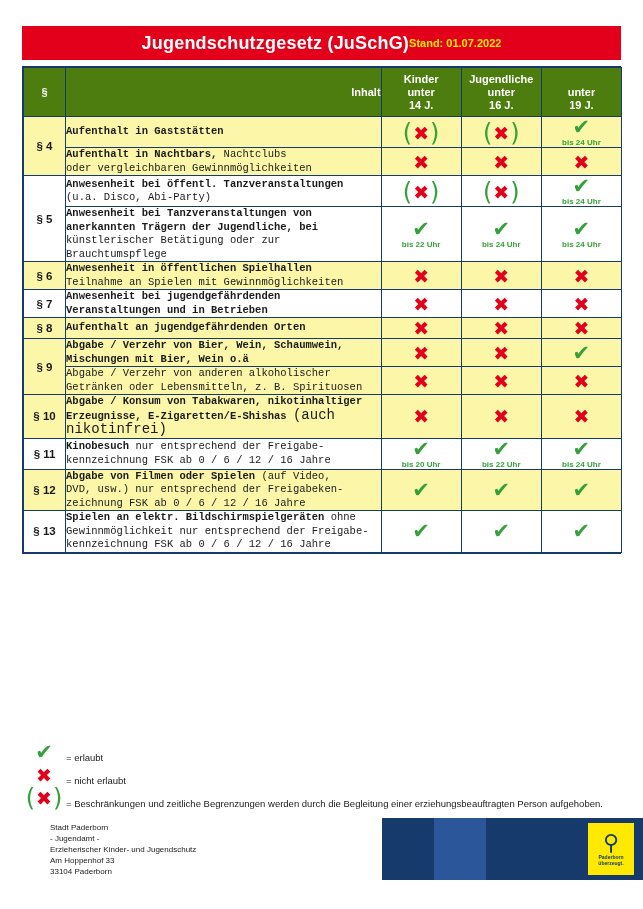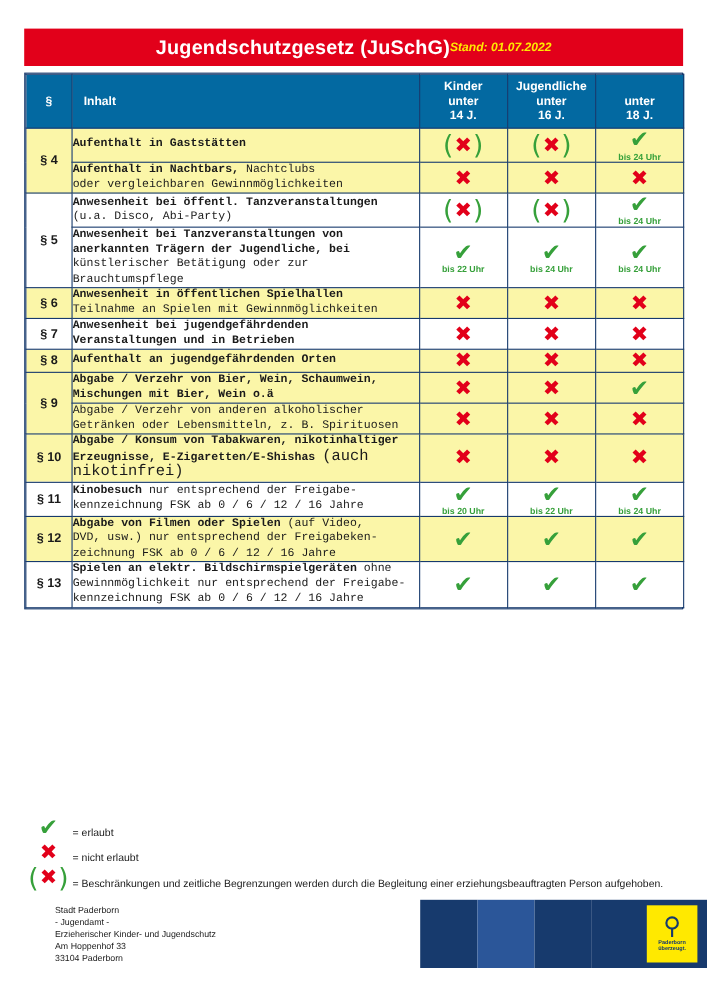--- a/index.html
+++ b/index.html
@@ -39,21 +39,20 @@
   .header-title {
     color: #ffffff;
     font-size: 18px;
     font-weight: bold;
     letter-spacing: 0.2px;
   }
   .header-date {
     color: #ffe900;
     font-size: 11px;
     font-weight: bold;
-    font-style: italic;
   }
   
   .table {
     position: absolute;
     left: 22px;
     top: 66px;
     width: 599px;
     border: 1px solid #173a6d;
     box-sizing: border-box;
     border-collapse: collapse;
@@ -62,30 +61,30 @@
     border-collapse: collapse;
     width: 599px;
     table-layout: fixed;
   }
   table.tbl td, table.tbl th {
     border: 1px solid #173a6d;
     vertical-align: middle;
     padding: 0;
   }
   .thead td {
-    background: #0369a1;
+    background: #4d7c0f;
     color: #ffffff;
     font-size: 11px;
     font-weight: bold;
     text-align: center;
     height: 48px;
     border-color: #173a6d;
   }
   .thead td.left {
-    text-align: left;
+    text-align: right;
     padding-left: 10px;
   }
   .th-sub {
     font-weight: bold;
     font-size: 11px;
     line-height: 13px;
   }
   .col-para { width: 42px; }
   .col-inhalt { width: 315px; }
   .col-age { width: 80px; }
@@ -262,21 +261,21 @@
             <div class="th-sub">14 J.</div>
           </td>
           <td>
             <div class="th-sub">Jugendliche</div>
             <div class="th-sub">unter</div>
             <div class="th-sub">16 J.</div>
           </td>
           <td>
             <div class="th-sub" style="visibility:hidden">&nbsp;</div>
             <div class="th-sub">unter</div>
-            <div class="th-sub">18 J.</div>
+            <div class="th-sub">19 J.</div>
           </td>
         </tr>
 
         <tr>
           <td class="cell-para bgY" rowspan="2">§ 4</td>
           <td class="cell-inhalt bgY">
             <b>Aufenthalt in Gaststätten</b>
           </td>
           <td class="cell-age bgY">
             <span class="paren-wrap"><span class="paren">(</span><span class="cross">✖</span><span class="paren">)</span></span>

